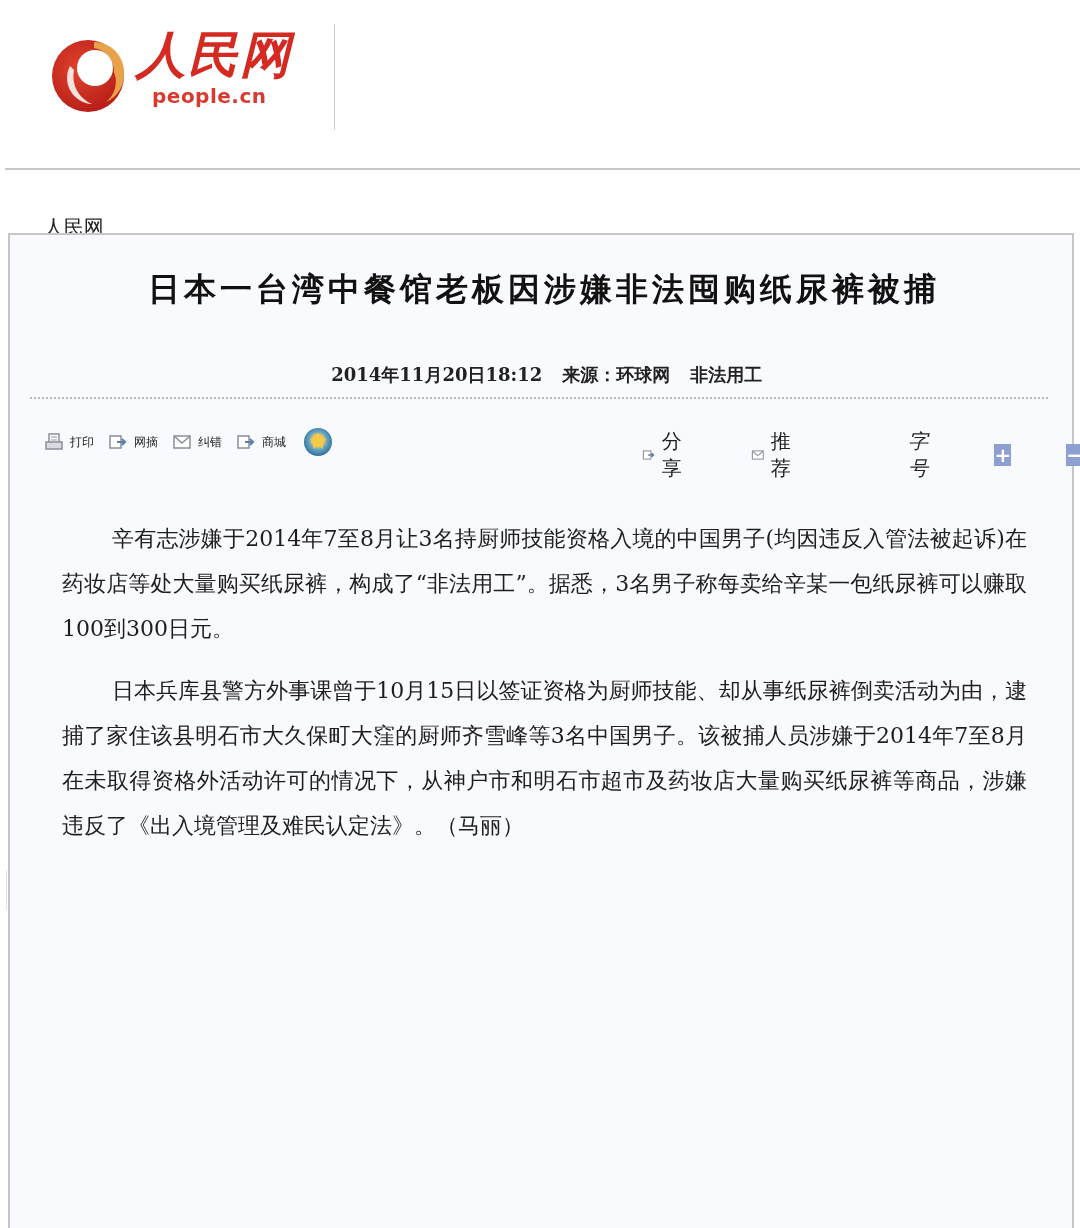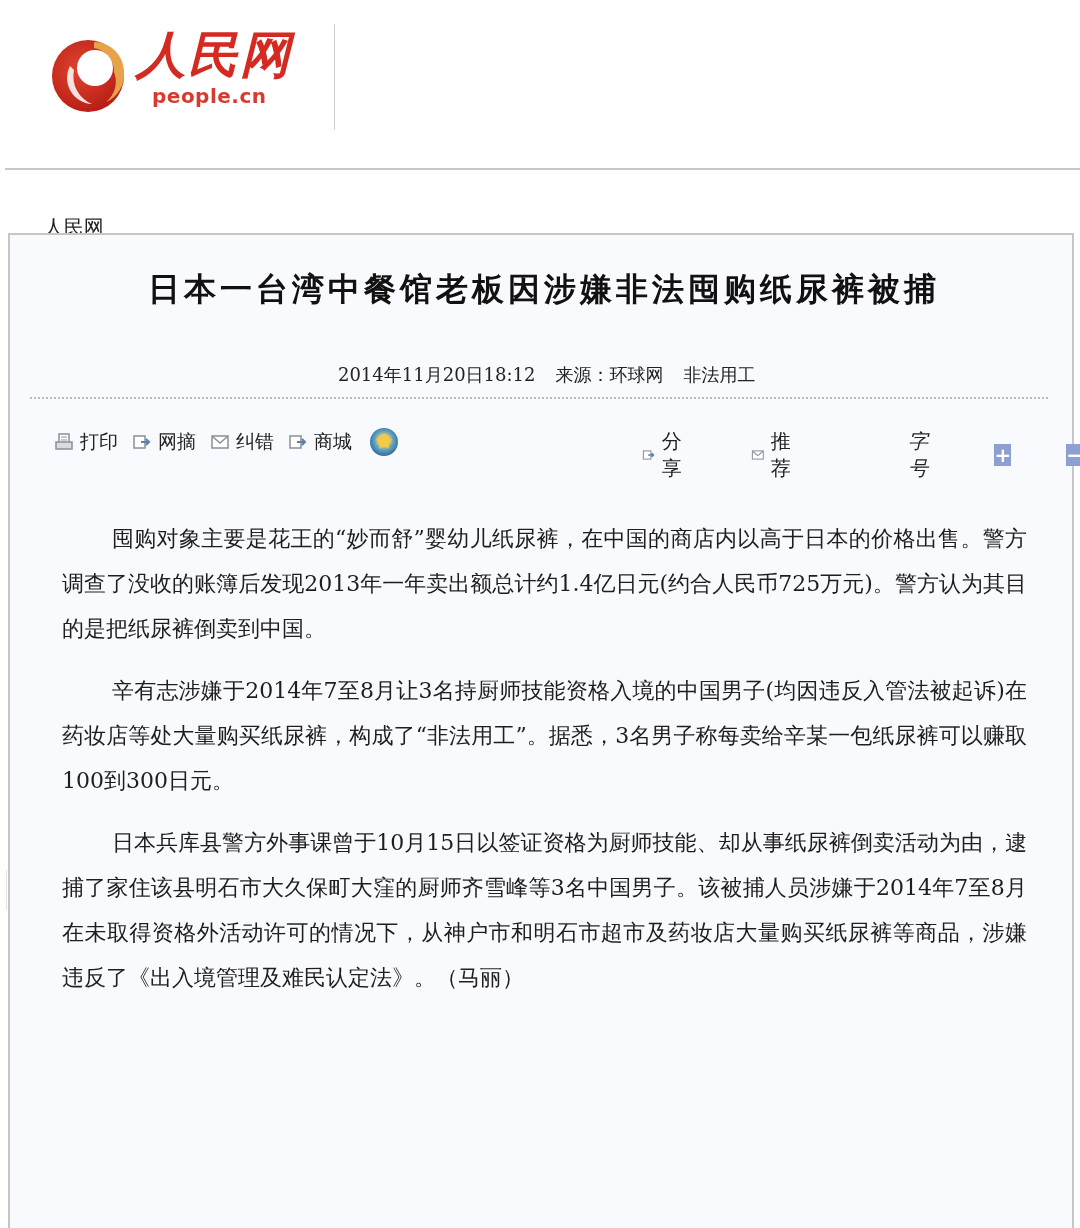--- a/index.html
+++ b/index.html
@@ -83,32 +83,32 @@
     }
     .meta {
       position: absolute;
       left: 0; top: 342px;
       width: 1082px;
       text-align: center;
       font-size: 18px;
       color: #222;
       white-space: pre;
     }
-    .meta span { margin: 0 10px; }
+    .meta span { margin: 0 10px; font-weight: bold; }
     .dotted {
       position: absolute;
       left: 30px; top: 397px;
       width: 1018px; height: 0;
       border-top: 2px dotted #bbbbbb;
     }
     .toolbar-left {
       position: absolute;
-      left: 54px; top: 428px;
+      left: 44px; top: 428px;
       display: flex; align-items: center;
-      font-size: 19px;
+      font-size: 12px;
       color: #222;
     }
     .toolbar-right {
       position: absolute;
       left: 642px; top: 428px;
       display: flex; align-items: center;
       font-size: 20px;
       color: #222;
       gap: 48px;
     }
@@ -265,16 +265,15 @@
       <path d="M2.5 4.5 L10 11 L17.5 4.5" fill="none" stroke="#8a8f99" stroke-width="1.5"></path>
     </svg>
     <span>推荐</span>
   </div>
   <span class="fontsize-label">字号</span>
   <div class="fs-btn">+</div>
   <div class="fs-btn">−</div>
 </div>
 
 <div class="content">
-  <p>囤购对象主要是花王的“妙而舒”婴幼儿纸尿裤，在中国的商店内以高于日本的价格出售。警方调查了没收的账簿后发现2013年一年卖出额总计约1.4亿日元(约合人民币725万元)。警方认为其目的是把纸尿裤倒卖到中国。</p>
   <p>辛有志涉嫌于2014年7至8月让3名持厨师技能资格入境的中国男子(均因违反入管法被起诉)在药妆店等处大量购买纸尿裤，构成了“非法用工”。据悉，3名男子称每卖给辛某一包纸尿裤可以赚取100到300日元。</p>
   <p>日本兵库县警方外事课曾于10月15日以签证资格为厨师技能、却从事纸尿裤倒卖活动为由，逮捕了家住该县明石市大久保町大窪的厨师齐雪峰等3名中国男子。该被捕人员涉嫌于2014年7至8月在未取得资格外活动许可的情况下，从神户市和明石市超市及药妆店大量购买纸尿裤等商品，涉嫌违反了《出入境管理及难民认定法》。（马丽）</p>
 </div>
 
 </body></html>

